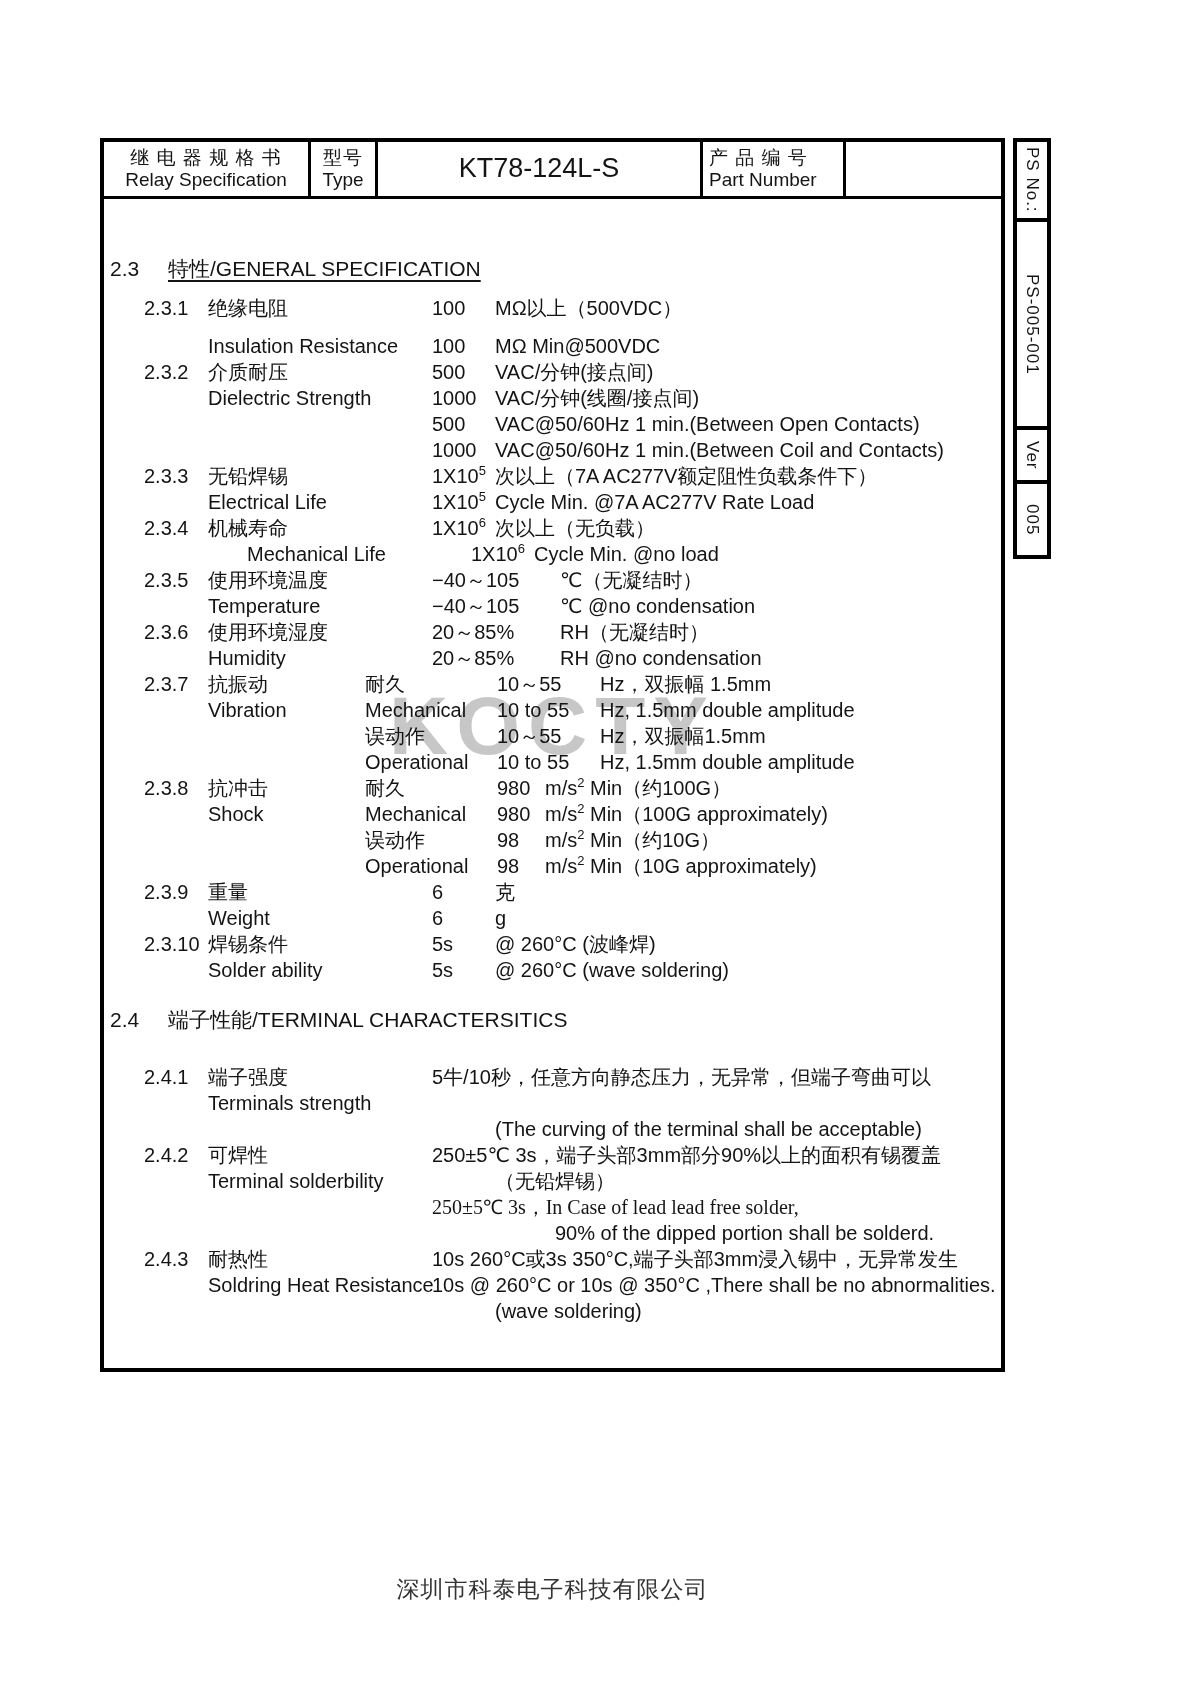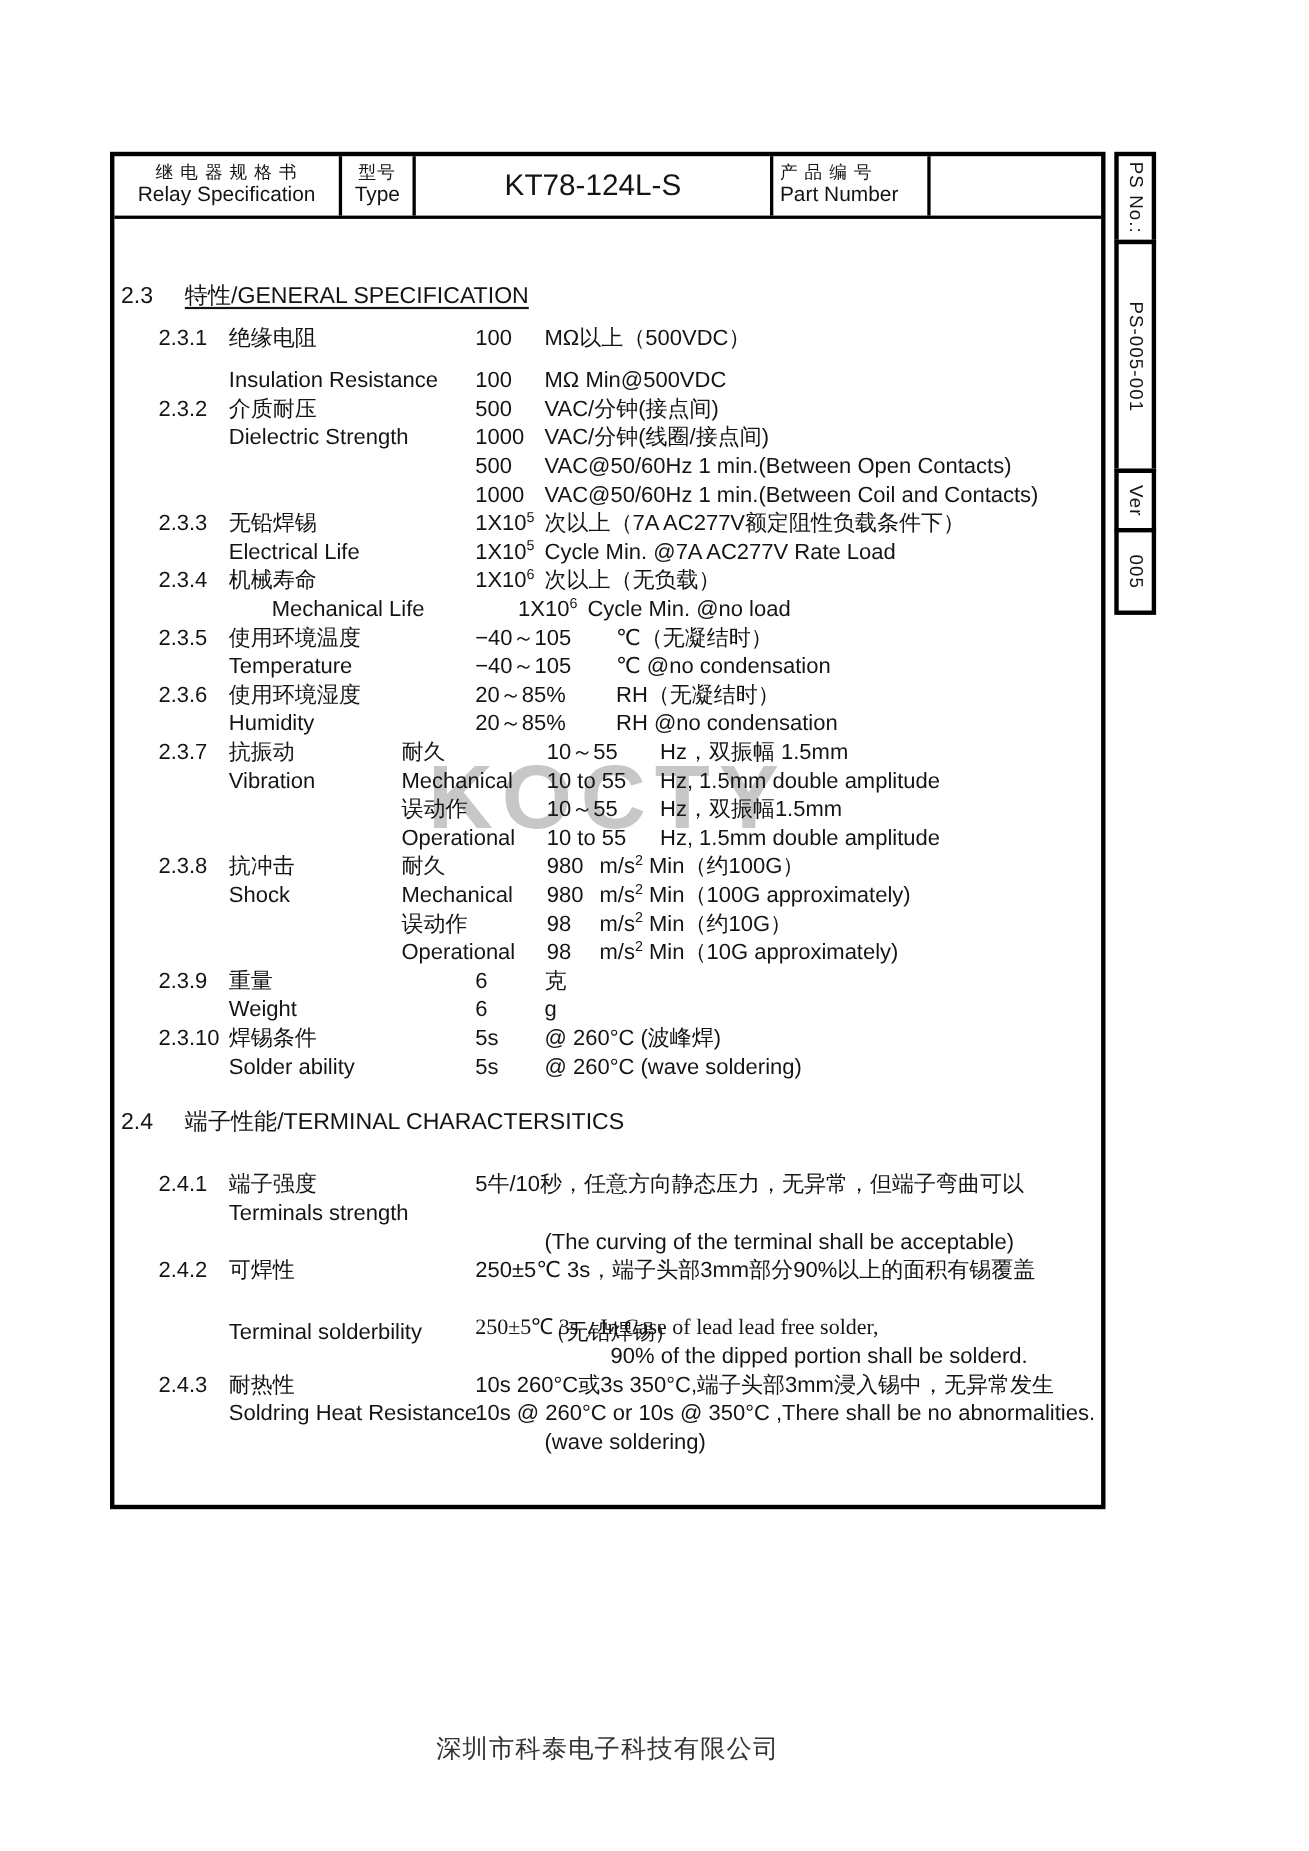--- a/index.html
+++ b/index.html
@@ -11,21 +11,21 @@
     position:absolute;left:100px;top:138px;width:905px;height:1234px;
     border:4px solid #000;box-sizing:border-box;
   }
   .header-row{position:absolute;left:0;top:0;right:0;height:54px;display:flex;border-bottom:3px solid #000;}
   .hcell{box-sizing:border-box;height:100%;display:flex;flex-direction:column;justify-content:center;align-items:center;line-height:1.16;}
   .hc1{width:207px;border-right:3px solid #000;}
   .hc2{width:67px;border-right:3px solid #000;}
   .hc3{width:325px;border-right:3px solid #000;}
   .hc4{width:143px;border-right:3px solid #000;align-items:flex-start;padding-left:6px;}
   .hc5{flex:1;}
-  .hcn{font-size:16px;letter-spacing:1px;white-space:nowrap;}
+  .hcn{font-size:19px;letter-spacing:1px;white-space:nowrap;}
   .hen{font-size:19px;white-space:nowrap;}
   .type-value{font-size:27px;white-space:nowrap;}
 
   .watermark{position:absolute;left:0;top:543px;width:100%;text-align:center;color:#c7c7c7;z-index:0;user-select:none;}
   .wm1{font-size:82px;font-weight:bold;letter-spacing:8px;line-height:1;}
   .wm2{font-size:62px;letter-spacing:5px;line-height:1.2;}
 
   #spec-content{position:absolute;left:0;top:0;right:0;bottom:0;z-index:1;padding-left:20px;}
   .spec-line{position:absolute;left:0;width:100%;height:26px;font-size:20px;line-height:25px;}
   .spec-line span{position:absolute;top:0;white-space:nowrap;}
@@ -245,21 +245,21 @@
           <span style="left:104px">Terminals strength</span>
         </div>
         <div class="spec-line" style="top: 975px;">
           <span style="left:391px">(The curving of the terminal shall be acceptable)</span>
         </div>
         <div class="spec-line" style="top: 1001px;">
           <span style="left:40px">2.4.2</span>
           <span style="left:104px">可焊性</span>
           <span style="left:328px">250±5℃ 3s，端子头部3mm部分90%以上的面积有锡覆盖</span>
         </div>
-        <div class="spec-line" style="top: 1027px; margin-top: 30px;">
+        <div class="spec-line" style="top: 1027px;">
           <span style="left:104px">Terminal solderbility</span>
           <span style="left:391px">（无铅焊锡）</span>
         </div>
         <div class="spec-line" style="top: 1053px; font-family: Liberation Serif, serif;">
           <span style="left:328px">250±5℃ 3s，In Case of lead lead free solder,</span>
         </div>
         <div class="spec-line" style="top: 1079px;">
           <span style="left:451px">90% of the dipped portion shall be solderd.</span>
         </div>
         <div class="spec-line" style="top: 1105px;">

